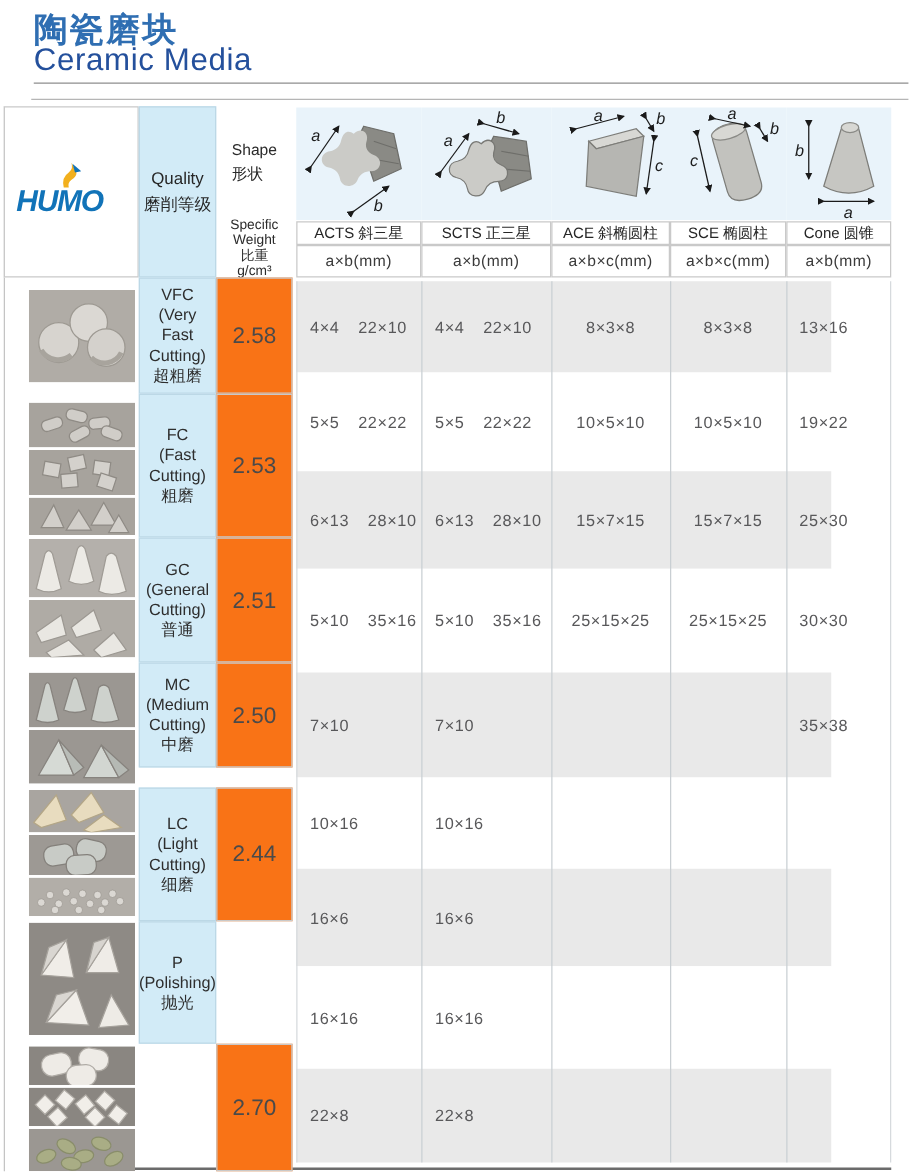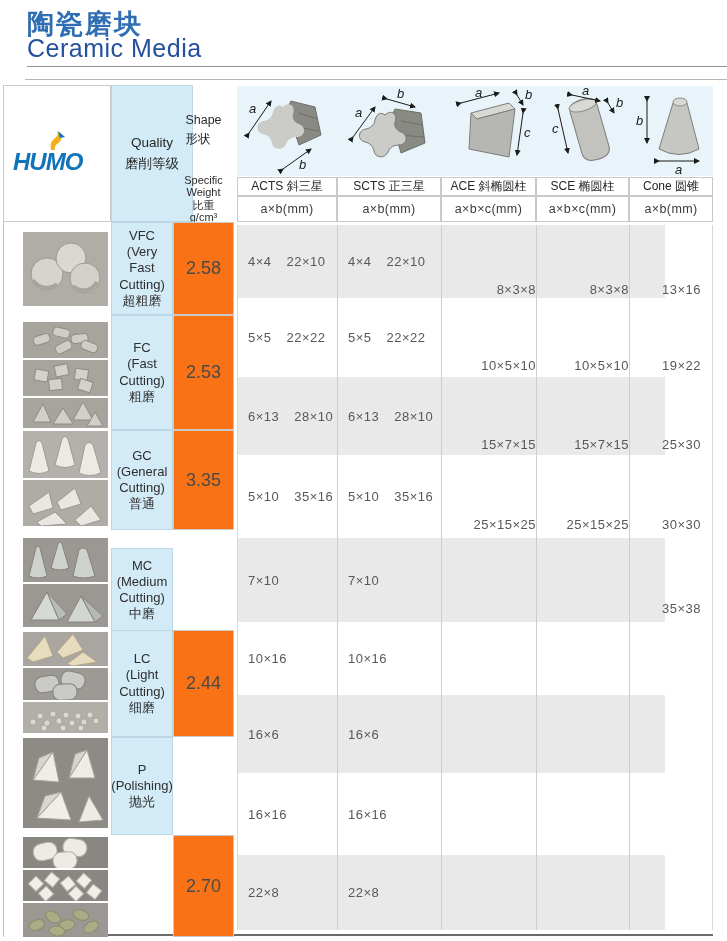--- a/index.html
+++ b/index.html
@@ -12,21 +12,21 @@
   #title-zh{left:27px;top:6px;font-size:27px;font-weight:bold;color:#2f6eb2;letter-spacing:2px;}
   #title-en{left:27px;top:34px;font-size:25px;color:#24509c;letter-spacing:.5px;}
   #title-rule{left:27px;top:66px;width:700px;height:1px;background:#8e8e8e;}
   #table-top-line{left:25px;top:79px;width:702px;height:1px;background:#b5b5b5;}
   #table-left-line{left:3px;top:85px;width:1px;height:852px;background:#c4c4c4;}
   #table-bottom-line{left:25px;top:934px;width:688px;height:2px;background:#6b6b6b;}
 
   
   .hcell{border:1px solid #c9c9c9;background:#fff;}
   #logo-cell{left:3px;top:85px;width:108px;height:137px;}
-  #quality-head{left:111px;top:85px;width:82px;height:137px;background:#d2ebf7;border:1px solid #bcd8e6;
+  #quality-head{left:111px;top:85px;width:62px;height:137px;background:#d2ebf7;border:1px solid #bcd8e6;
                 font-size:13.5px;color:#262626;text-align:center;white-space:pre-line;line-height:1.5;}
   #shape-head{left:173px;top:85px;width:61px;height:90px;font-size:12.5px;color:#2b2b2b;
               text-align:left;white-space:pre-line;line-height:1.5;}
   #weight-head{left:173px;top:175px;width:61px;height:47px;font-size:11px;color:#2b2b2b;
                text-align:center;white-space:pre-line;line-height:1.12;}
 
   
   .cA{left:237px;width:100px}.cB{left:337px;width:104px}.cC{left:441px;width:95px}
   .cD{left:536px;width:93px}.cE{left:629px;width:84px}
   .shape-cell{top:86px;height:90px;background:#e9f3fa;}
@@ -34,35 +34,35 @@
              font-size:12px;color:#262626;}
   .dims-cell{top:196px;height:26px;border:1px solid #c9c9c9;background:#fff;
              font-size:12.5px;color:#3a3a3a;letter-spacing:.4px;}
 
   
   .qc{left:111px;width:62px;background:#d2ebf7;border:1px solid #bcd8e6;
       font-size:13px;line-height:1.25;color:#2e2e2e;text-align:center;white-space:pre-line;}
   .wc{left:173px;width:61px;background:#f97316;border:1px solid #c9c9c9;
       font-size:18px;color:#4a4a4a;}
   .q1{top:222px;height:93px}.q2{top:315px;height:115px}.q3{top:430px;height:100px}
-  .q4{top:548px;height:84px}.q5{top:630px;height:107px}.q6{top:737px;height:98px}
+  .q4{top:530px;height:84px}.q5{top:630px;height:107px}.q6{top:737px;height:98px}
   .q7{top:835px;height:102px}
 
   
   .stripe{left:237px;width:428px;background:#fff;}
   .stripe.g{background:#e9e9e9;}
   .r1{top:225px;height:73px}.r2{top:298px;height:79px}.r3{top:377px;height:78px}
   .r4{top:455px;height:83px}.r5{top:538px;height:84px}.r6{top:622px;height:73px}
   .r7{top:695px;height:78px}.r8{top:773px;height:82px}.r9{top:855px;height:75px}
   .dc{position:absolute;top:0;height:100%;box-sizing:border-box;display:flex;align-items:center;
       font-size:13px;color:#58585a;letter-spacing:.5px;}
   .s1{left:0;width:100px}.s2{left:100px;width:104px}.s3{left:204px;width:95px}
   .s4{left:299px;width:93px}.s5{left:380px;width:84px}
   .star{justify-content:flex-start;padding-left:11px;gap:15px;}
-  .mid{justify-content:flex-end;margin-top:28px;}
+  .mid{justify-content:center;}
   .vline{top:225px;height:705px;width:1px;background:#c9cfd3;}
   .vl0{left:237px;background:#d6dadd}.vl1{left:337px}.vl2{left:441px}.vl3{left:536px}
   .vl4{left:629px}.vl5{left:712px;background:#d6dadd}
 
   
   .ph{left:23px;width:85px;overflow:hidden;}
   .ph svg{display:block}
   .p1{top:232px;height:74px}.p2{top:322px;height:36px}.p3{top:360px;height:36px}
   .p4{top:398px;height:30px}.p5{top:431px;height:47px}.p6{top:480px;height:46px}
   .p7{top:538px;height:44px}.p8{top:584px;height:43px}.p9{top:632px;height:34px}
@@ -224,21 +224,22 @@
   <div class="abs qc q5 flexc">LC
 (Light
 Cutting)
 细磨</div>
   <div class="abs qc q6 flexc">P
 (Polishing)
 抛光</div>
 
   <div class="abs wc q1 flexc">2.58</div>
   <div class="abs wc q2 flexc">2.53</div>
-  <div class="abs wc q3 flexc">3.35</div>
+  <div class="abs wc q3 flexc">2.51</div>
+  <div class="abs wc q4 flexc">2.50</div>
   <div class="abs wc q5 flexc">2.44</div>
   <div class="abs wc q7 flexc">2.70</div>
 
   <div class="abs stripe g r1">
     <div class="dc s1 star">
         <span>4×4</span>
         <span>22×10</span>
       </div>
     <div class="dc s2 star">
         <span>4×4</span>

